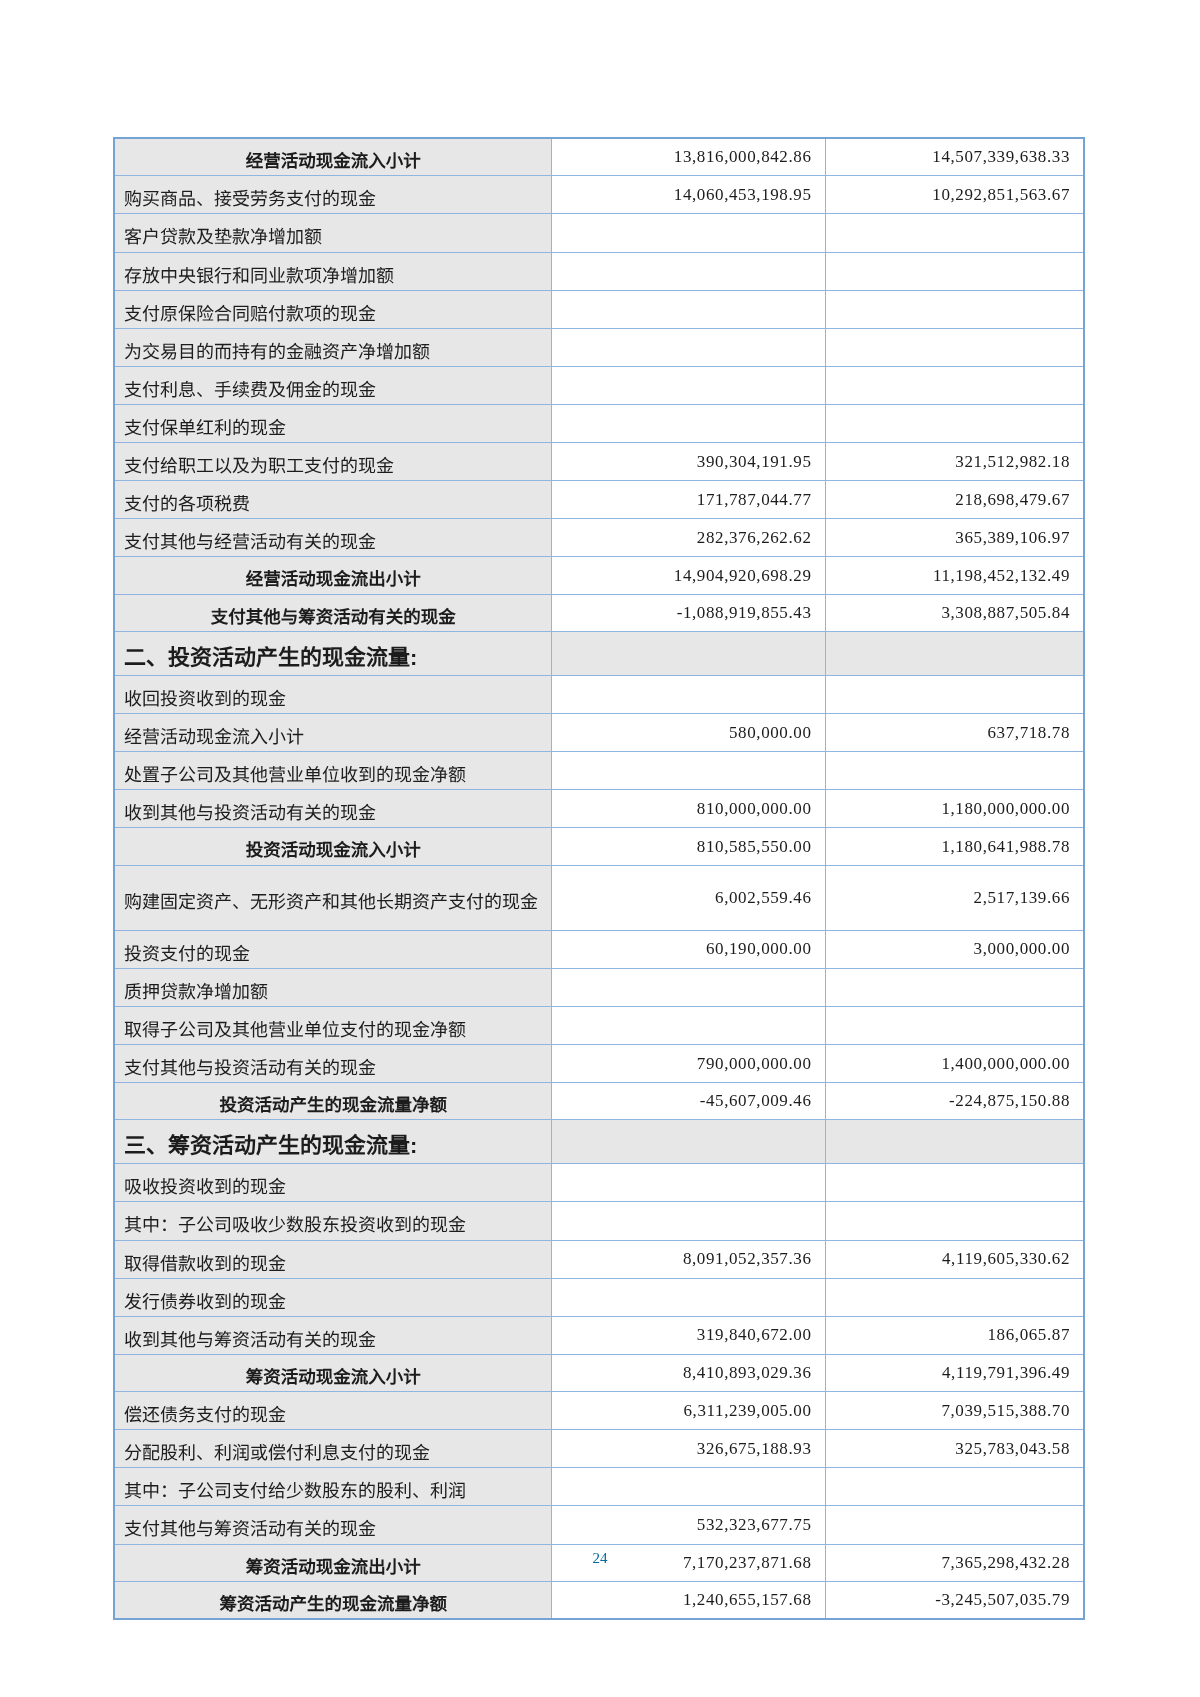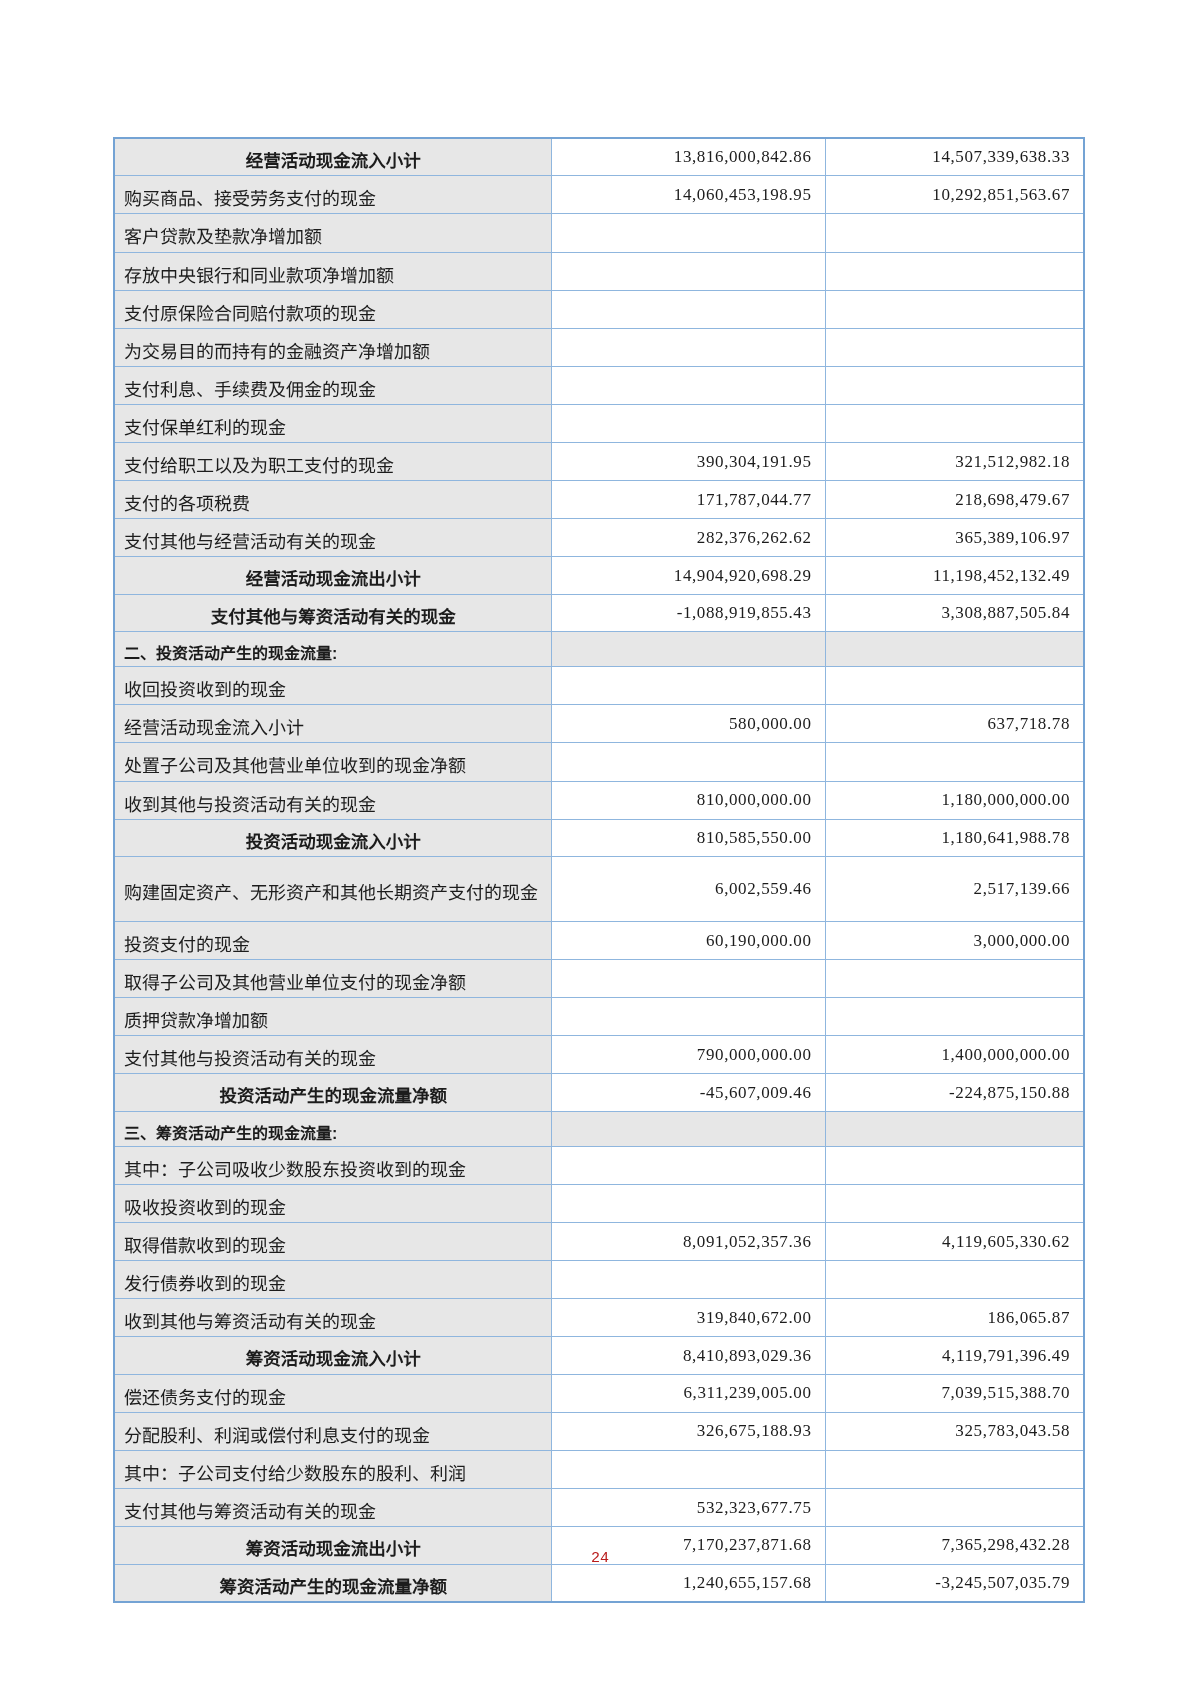--- a/index.html
+++ b/index.html
@@ -46,33 +46,33 @@
   }
   tr.subtotal td.label-cell{
     text-align:center;
     font-weight:bold;
     font-family:"Liberation Sans","DejaVu Sans",sans-serif;
     font-size:17.5px;
   }
   tr.section td.label-cell{
     font-weight:bold;
     font-family:"Liberation Sans","DejaVu Sans",sans-serif;
-    font-size:16px;
+    font-size:22px;
   }
   tr.section td.num-cell{
     background:var(--label-cell-bg);
   }
   tr.double td{height:65px;}
   tr.double td.label-cell{line-height:1.8;}
   .page-number{
     position:absolute;left:0;top:1550px;width:100%;
     text-align:center;
-    font-family:Liberation Mono, monospace;
+    font-family:Liberation Serif, serif;
     font-size:15px;
-    color:#b91c1c;
+    color:#0369a1;
   }
 </style>
 </head>
 <body>
 
 <table class="statement-table">
   <colgroup>
     <col style="width:437px">
     <col style="width:274px">
     <col style="width:259px">
@@ -177,51 +177,51 @@
         <td class="label-cell">购建固定资产、无形资产和其他长期资产支付的现金</td>
         <td class="num-cell">6,002,559.46</td>
         <td class="num-cell">2,517,139.66</td>
       </tr>
       <tr class="item">
         <td class="label-cell">投资支付的现金</td>
         <td class="num-cell">60,190,000.00</td>
         <td class="num-cell">3,000,000.00</td>
       </tr>
       <tr class="item">
+        <td class="label-cell">质押贷款净增加额</td>
+        <td class="num-cell"></td>
+        <td class="num-cell"></td>
+      </tr>
+      <tr class="item">
         <td class="label-cell">取得子公司及其他营业单位支付的现金净额</td>
-        <td class="num-cell"></td>
-        <td class="num-cell"></td>
-      </tr>
-      <tr class="item">
-        <td class="label-cell">质押贷款净增加额</td>
         <td class="num-cell"></td>
         <td class="num-cell"></td>
       </tr>
       <tr class="item">
         <td class="label-cell">支付其他与投资活动有关的现金</td>
         <td class="num-cell">790,000,000.00</td>
         <td class="num-cell">1,400,000,000.00</td>
       </tr>
       <tr class="subtotal">
         <td class="label-cell">投资活动产生的现金流量净额</td>
         <td class="num-cell">-45,607,009.46</td>
         <td class="num-cell">-224,875,150.88</td>
       </tr>
       <tr class="section">
         <td class="label-cell">三、筹资活动产生的现金流量:</td>
         <td class="num-cell"></td>
         <td class="num-cell"></td>
       </tr>
       <tr class="item">
+        <td class="label-cell">吸收投资收到的现金</td>
+        <td class="num-cell"></td>
+        <td class="num-cell"></td>
+      </tr>
+      <tr class="item">
         <td class="label-cell">其中：子公司吸收少数股东投资收到的现金</td>
-        <td class="num-cell"></td>
-        <td class="num-cell"></td>
-      </tr>
-      <tr class="item">
-        <td class="label-cell">吸收投资收到的现金</td>
         <td class="num-cell"></td>
         <td class="num-cell"></td>
       </tr>
       <tr class="item">
         <td class="label-cell">取得借款收到的现金</td>
         <td class="num-cell">8,091,052,357.36</td>
         <td class="num-cell">4,119,605,330.62</td>
       </tr>
       <tr class="item">
         <td class="label-cell">发行债券收到的现金</td>

